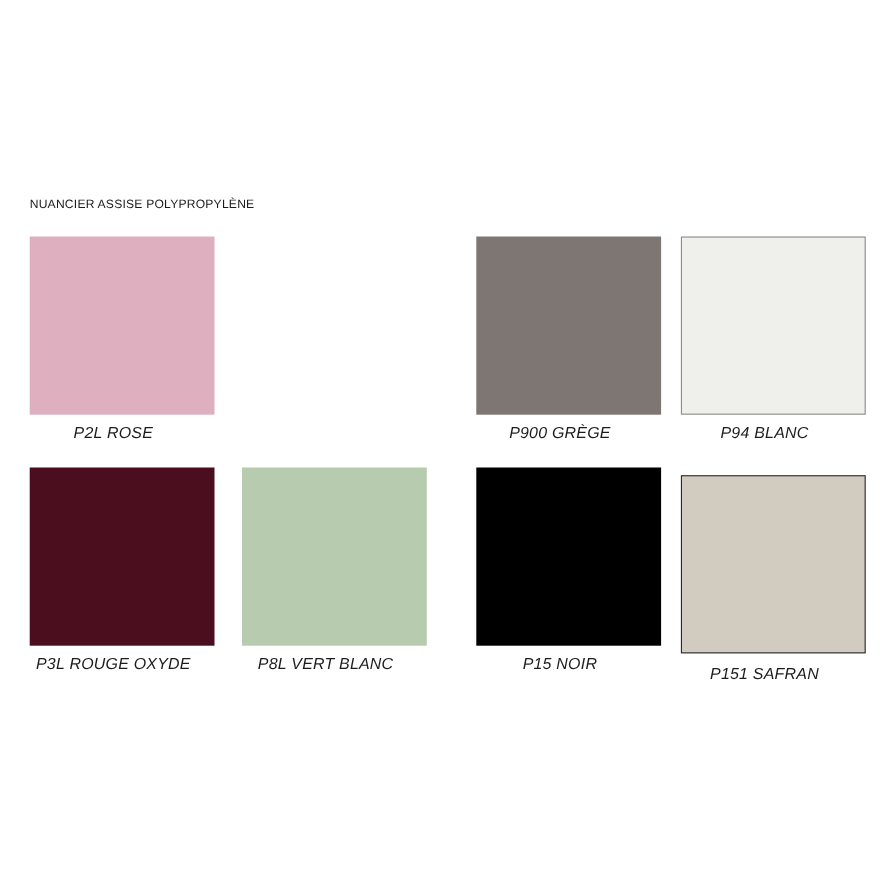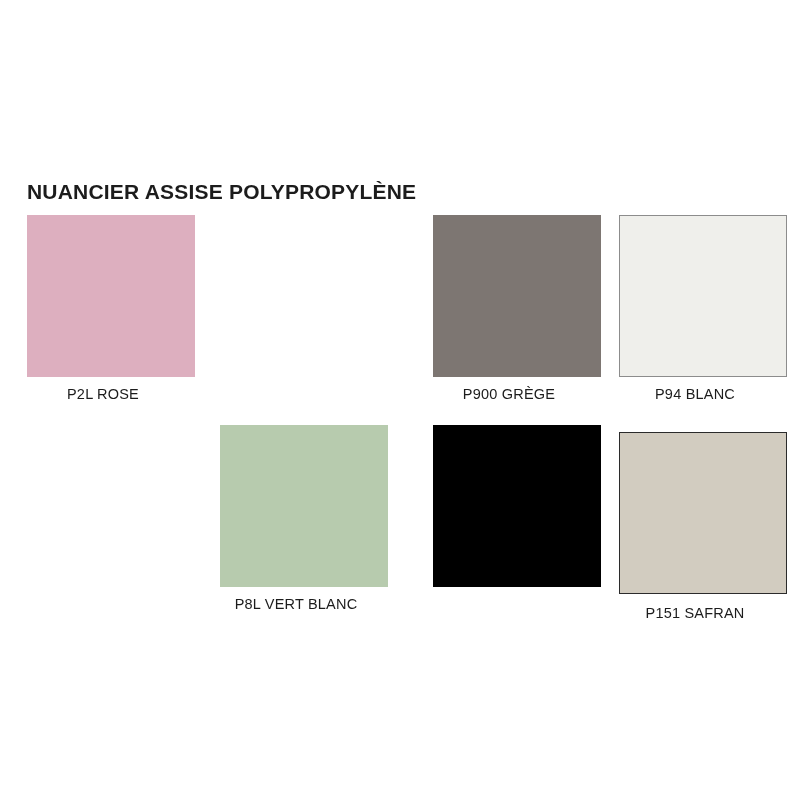--- a/index.html
+++ b/index.html
@@ -19,40 +19,41 @@
     position: absolute;
     left: 0;
     top: 0;
     width: 800px;
     height: 800px;
   }
   #chart-title {
     position: absolute;
     left: 27px;
     top: 180px;
-    font-size: 21px;
+    font-size: 11px;
     letter-spacing: 0.2px;
-    font-weight: 700;
+    font-weight: 400;
     color: #1c1c1c;
     white-space: nowrap;
   }
   .swatch-grid {
     position: absolute;
     left: 27px;
     top: 215px;
     width: 746px;
   }
   .swatch-row {
     position: relative;
     height: 210px;
   }
   .swatch-cell {
     position: absolute;
     top: 0;
     width: 152px;
+    font-style: italic;
   }
   .swatch-cell.col-0 { left: 0px; }
   .swatch-cell.col-1 { left: 193px; }
   .swatch-cell.col-2 { left: 406px; }
   .swatch-cell.col-3 { left: 592px; }
 
   .swatch-chip {
     width: 168px;
     height: 162px;
     box-sizing: border-box;
@@ -96,26 +97,31 @@
         <div class="swatch-chip" style="background-color: rgb(125, 118, 114);"></div>
         <div class="swatch-label">P900 GRÈGE</div>
       </div>
       <div class="swatch-cell col-3">
         <div class="swatch-chip bordered" style="background-color: rgb(239, 239, 235);"></div>
         <div class="swatch-label">P94 BLANC</div>
       </div>
     </div>
 
     <div class="swatch-row">
+      <div class="swatch-cell col-0">
+        <div class="swatch-chip" style="background-color: rgb(74, 14, 30);"></div>
+        <div class="swatch-label">P3L ROUGE OXYDE</div>
+      </div>
       <div class="swatch-cell col-1">
         <div class="swatch-chip" style="background-color: rgb(183, 203, 174);"></div>
         <div class="swatch-label">P8L VERT BLANC</div>
       </div>
       <div class="swatch-cell col-2">
         <div class="swatch-chip" style="background-color: rgb(0, 0, 0);"></div>
+        <div class="swatch-label">P15 NOIR</div>
       </div>
       <div class="swatch-cell col-3 offset-down">
         <div class="swatch-chip bordered-dark" style="background-color: rgb(210, 204, 192);"></div>
         <div class="swatch-label">P151 SAFRAN</div>
       </div>
     </div>
 
   </div>
 </div>
 

